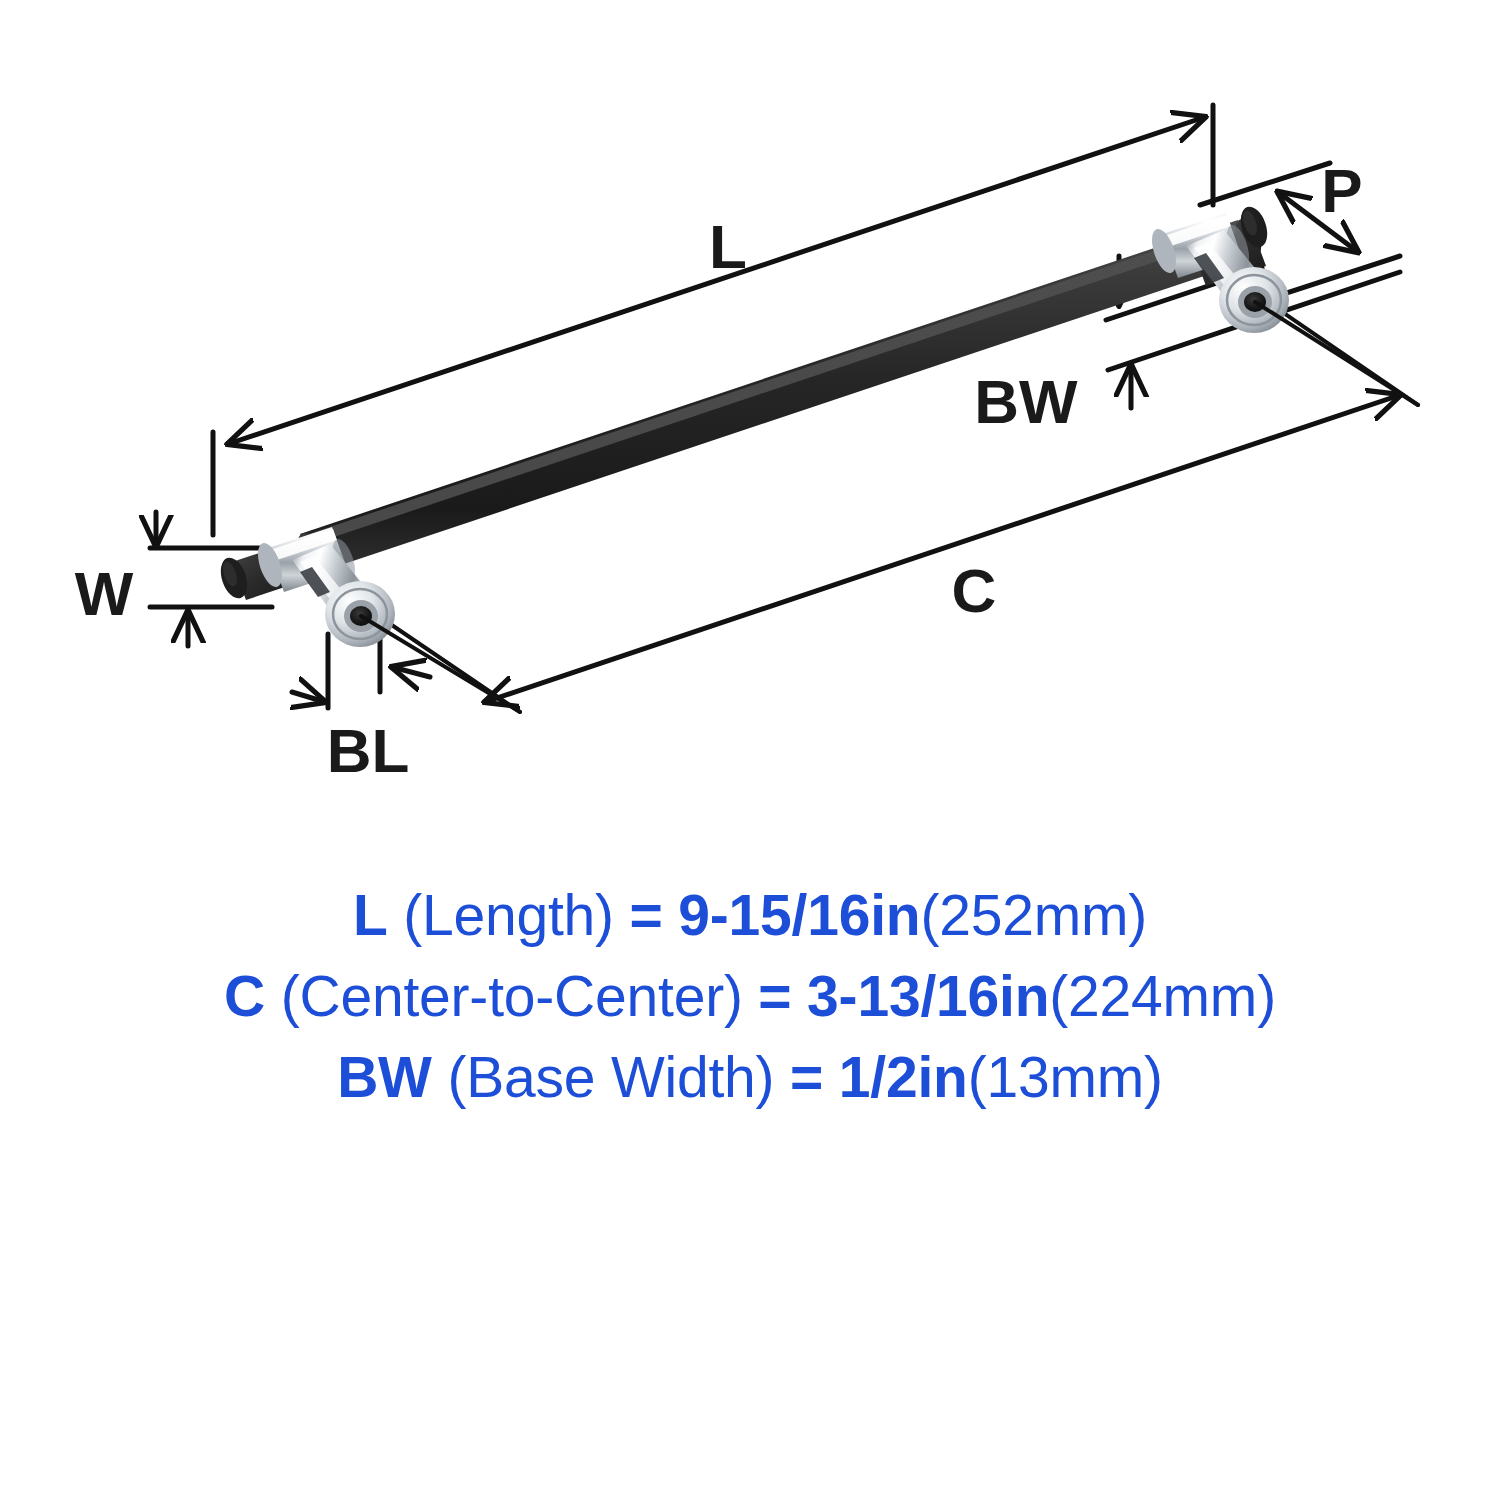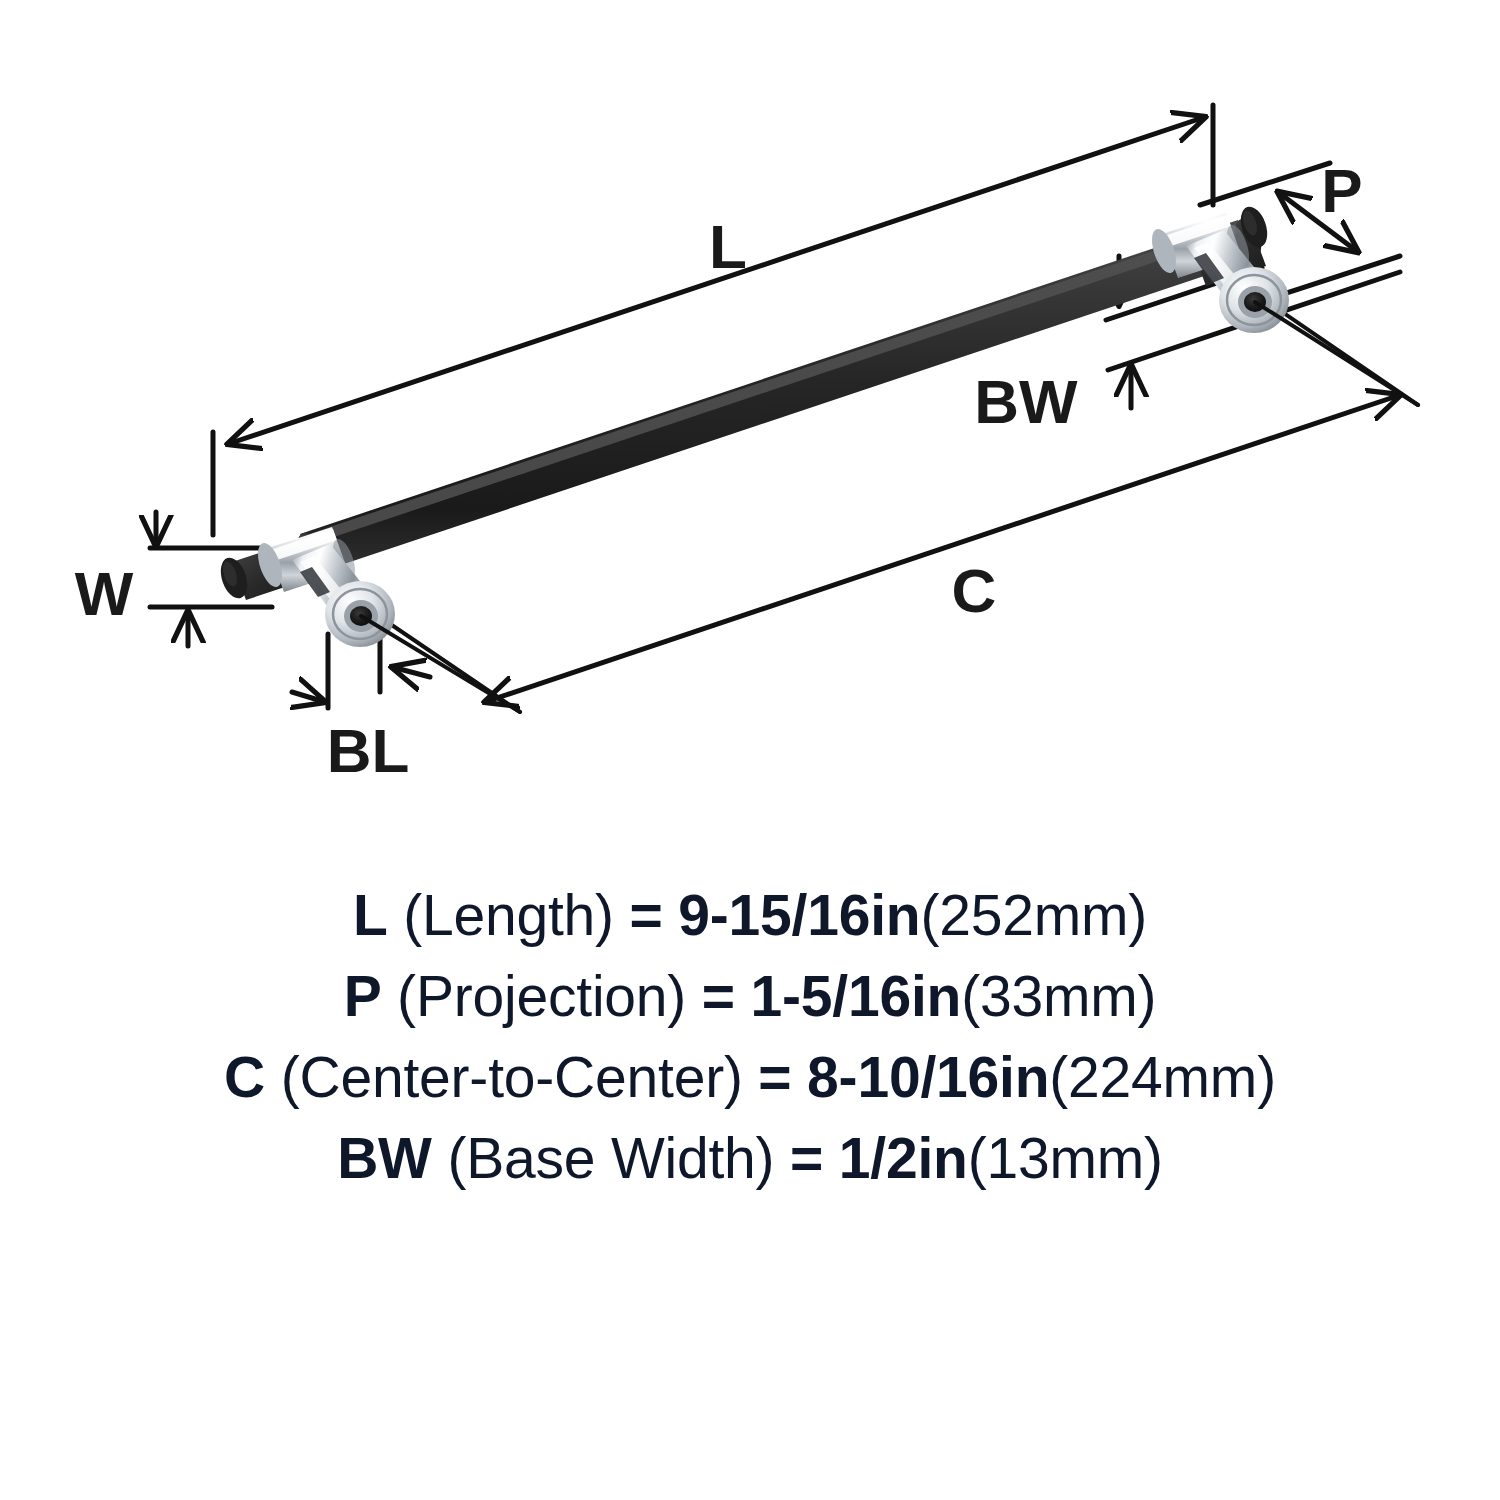--- a/index.html
+++ b/index.html
@@ -40,21 +40,21 @@
     text-align: center;
   }
   .spec-row {
     display: block;
     width: 100%;
     text-align: center;
     white-space: nowrap;
     font-size: 57px;
     line-height: 81px;
     letter-spacing: -0.2px;
-    color: #0f172a;
+    color: #1d4ed8;
   }
   .spec-sym {
     font-weight: bold;
   }
   .spec-name {
     font-weight: normal;
   }
   .spec-eq {
     font-weight: bold;
   }
@@ -269,32 +269,26 @@
   <div id="spec-list">
 
     <div class="spec-row">
       <span class="spec-sym">L</span>
       <span class="spec-name">(Length)</span>
       <span class="spec-eq">=</span>
       <span class="spec-in">9-15/16in</span><span class="spec-mm">(252mm)</span>
     </div>
 
 
-    <div class="spec-row">
-      <span class="spec-sym">P</span>
-      <span class="spec-name">(Projection)</span>
-      <span class="spec-eq">=</span>
-      <span class="spec-in">1-5/16in</span><span class="spec-mm">(33mm)</span>
-    </div>
 
     <div class="spec-row">
       <span class="spec-sym">C</span>
       <span class="spec-name">(Center-to-Center)</span>
       <span class="spec-eq">=</span>
-      <span class="spec-in">8-10/16in</span><span class="spec-mm">(224mm)</span>
+      <span class="spec-in">3-13/16in</span><span class="spec-mm">(224mm)</span>
     </div>
 
 
     <div class="spec-row">
       <span class="spec-sym">BW</span>
       <span class="spec-name">(Base Width)</span>
       <span class="spec-eq">=</span>
       <span class="spec-in">1/2in</span><span class="spec-mm">(13mm)</span>
     </div>
 

